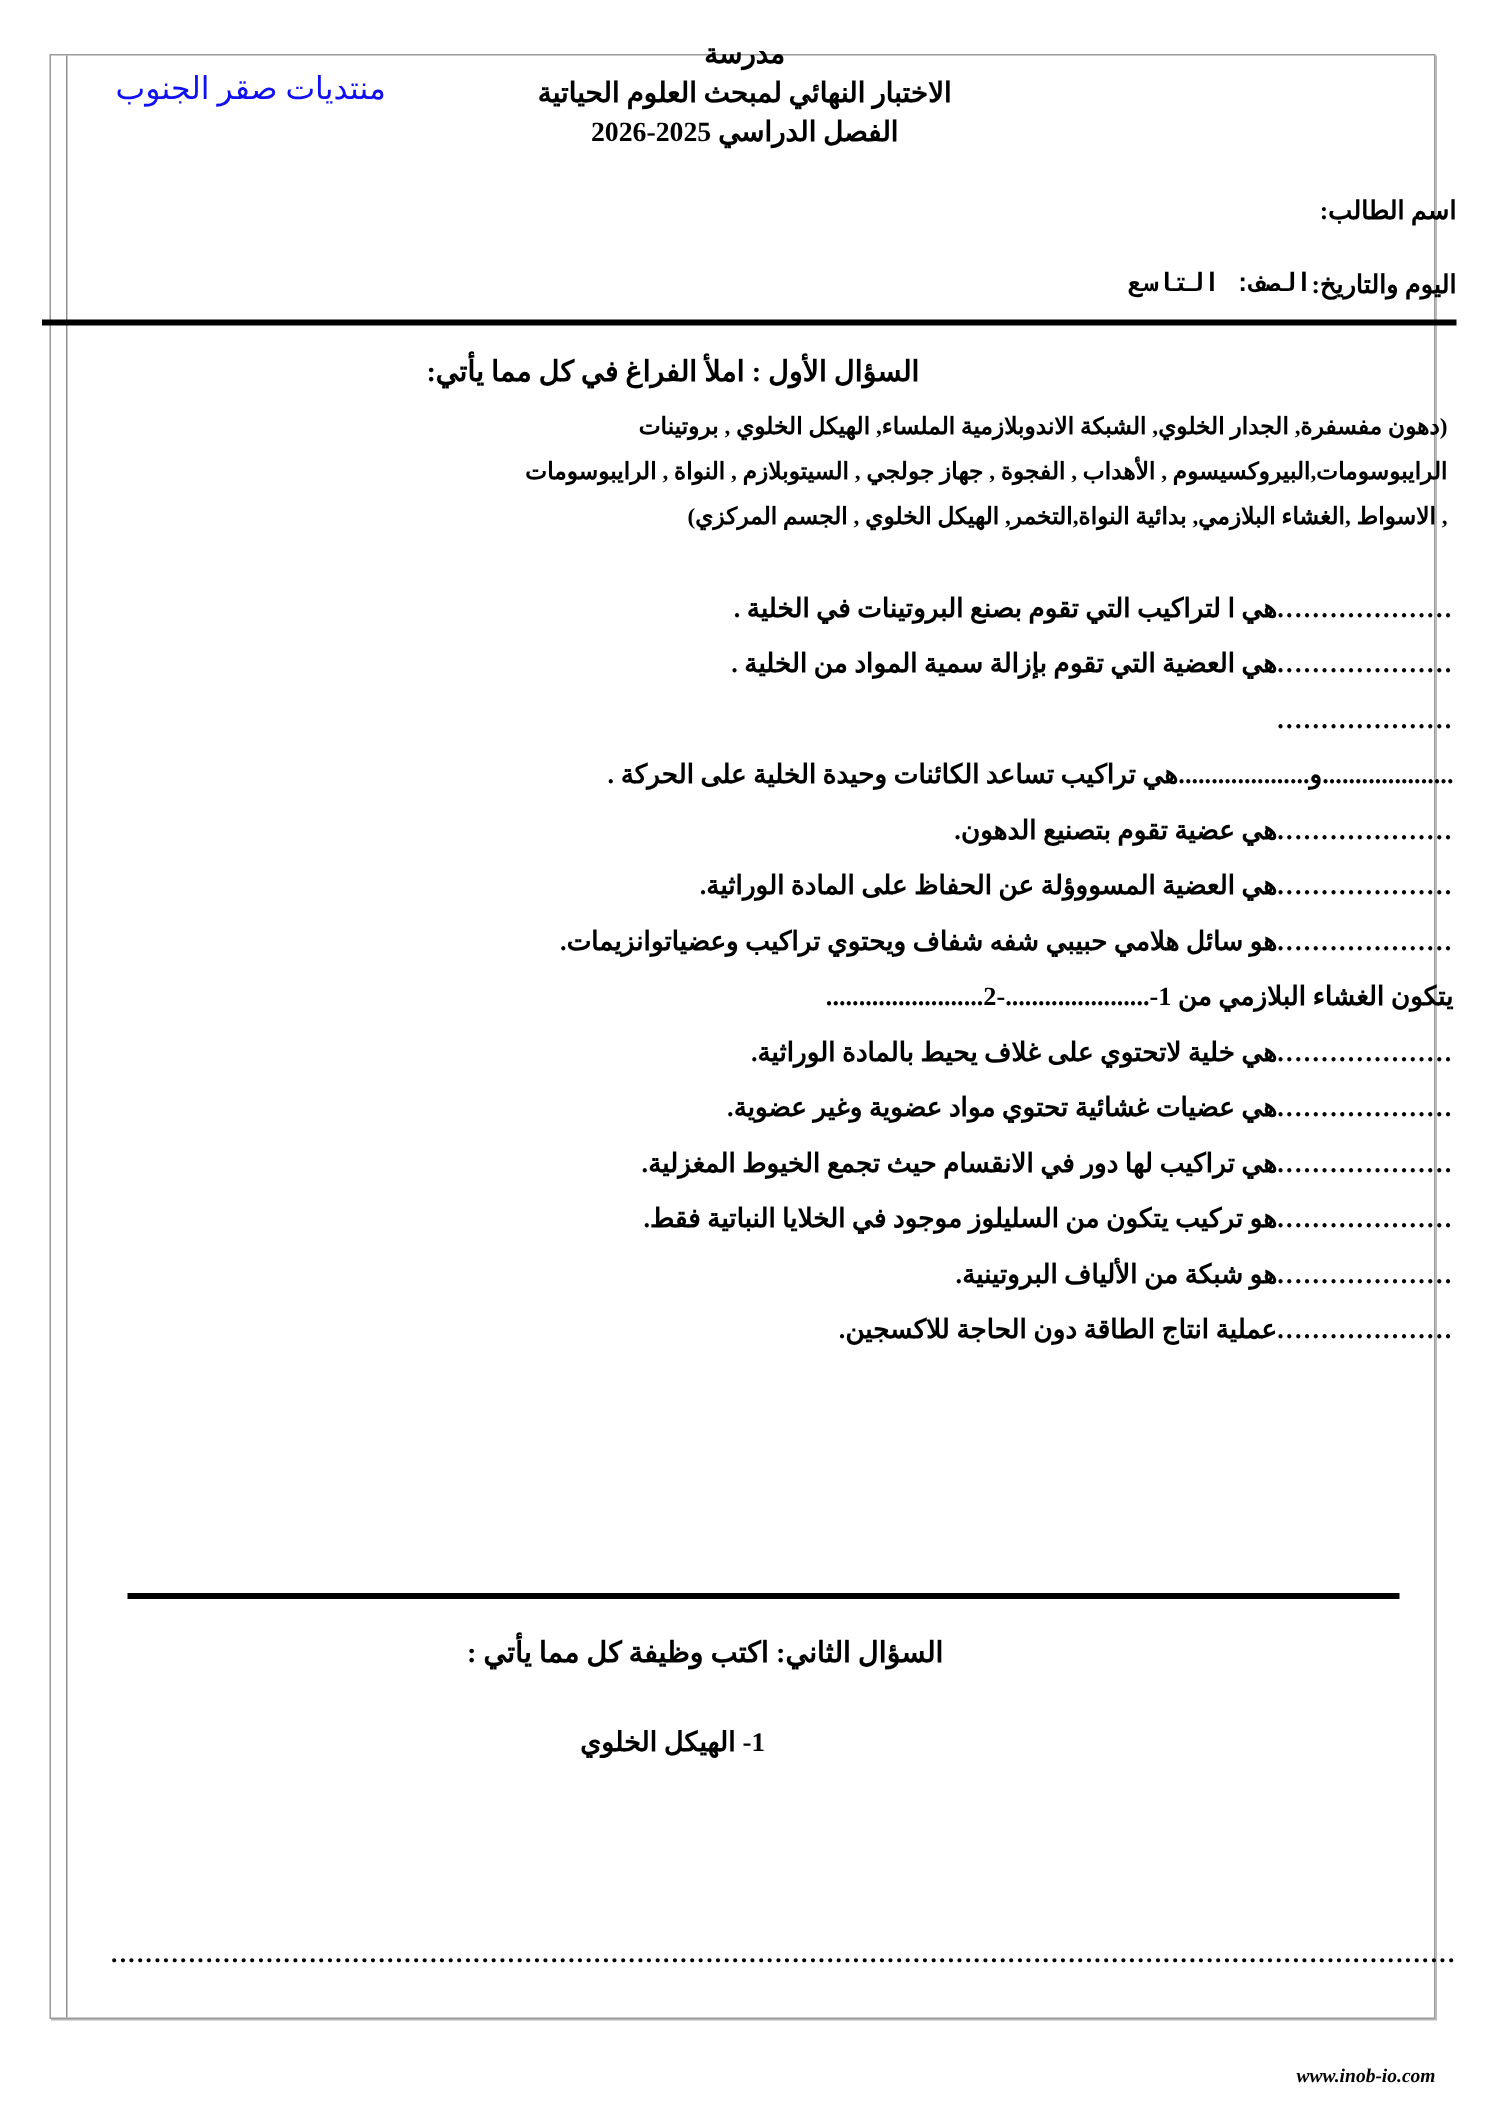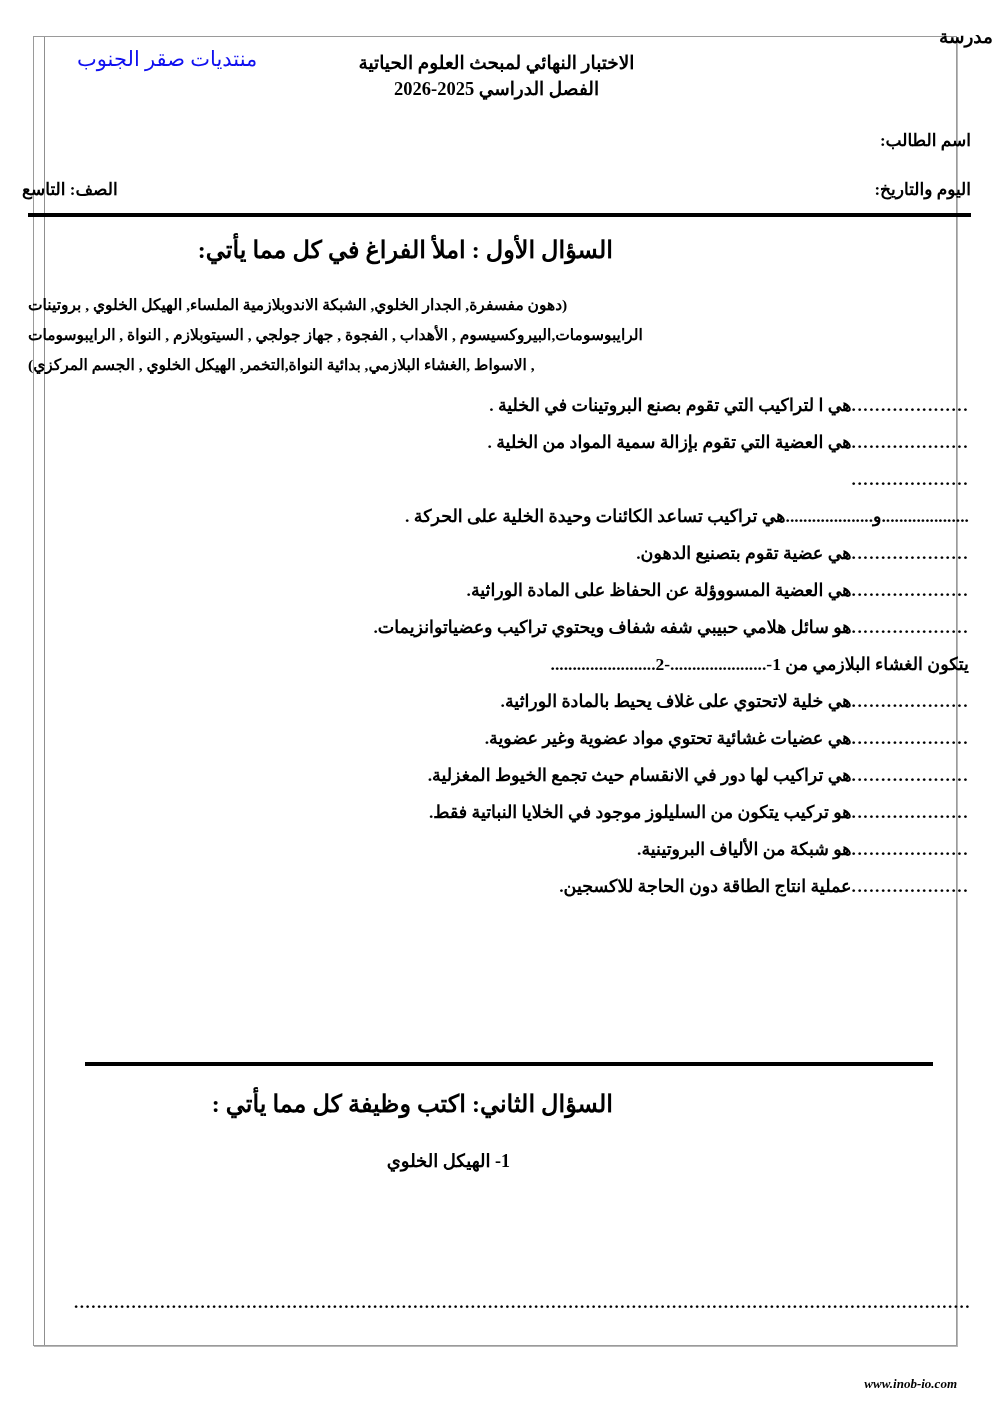--- a/index.html
+++ b/index.html
@@ -59,74 +59,75 @@
     width: 100%;
     text-align: center;
     direction: rtl;
   }
   .header-block .hline {
     font-weight: bold;
     font-size: 18.5px;
     line-height: 26px;
     color: #000;
   }
-  .header-block .hline.school { letter-spacing: 0px; text-align: right; }
+  .header-block .hline.school { letter-spacing: 0px; }
 
   
   .meta-rows {
     position: absolute;
     top: 130px;
     right: 22px;
     left: 22px;
     direction: rtl;
     font-weight: bold;
     font-size: 17px;
   }
   .meta-row {
     display: flex;
     align-items: flex-start;
     margin-bottom: 28px;
   }
   .meta-label { white-space: nowrap; }
   .meta-mid {
     flex: 1;
-    text-align: left;
-    white-space: nowrap;
+    text-align: right;
+    white-space: nowrap;
+    font-family: Liberation Mono, monospace;
   }
 
   
   .rule-thick {
     position: absolute;
     height: 0;
     border-top: 4px solid #000;
   }
   .rule-top  { left: 28px;  right: 22px; top: 213px; }
   .rule-mid  { left: 85px;  right: 60px; top: 1062px; }
 
   
   .q-title {
     position: absolute;
     right: 22px;
     direction: rtl;
     font-weight: bold;
-    font-size: 24px;
+    font-size: 19px;
     white-space: nowrap;
   }
   .q1-title { top: 236px; right: 380px; }
-  .q2-title { top: 1090px; right: 380px; }
+  .q2-title { top: 1090px; right: 364px; }
   .q2-item  { top: 1150px; right: 483px; font-size: 18px; }
 
   
   .word-bank {
     position: absolute;
-    top: 290px;
+    top: 270px;
     right: 28px;
     left: 28px;
     direction: rtl;
-    text-align: left;
+    text-align: right;
     font-weight: bold;
     font-size: 15.5px;
     line-height: 30px;
   }
   .word-bank .wb-line { white-space: nowrap; }
   .word-bank .wb-line.l1 { letter-spacing: 0; }
 
   
   .blanks {
     position: absolute;

